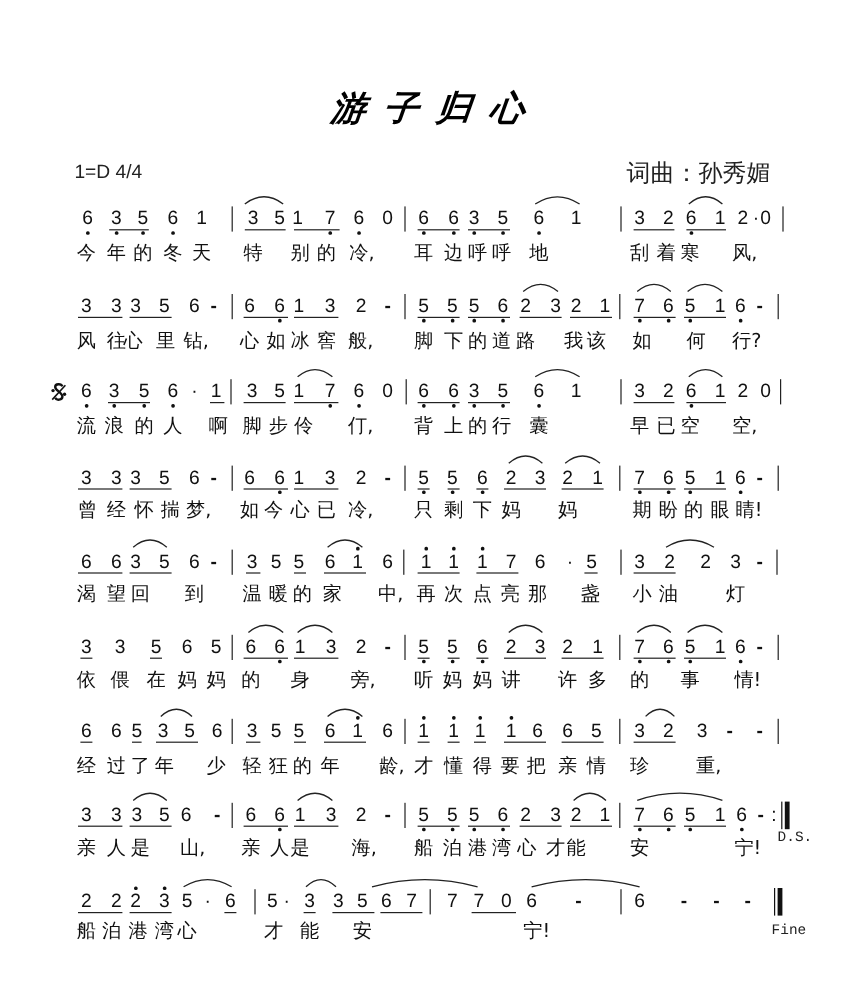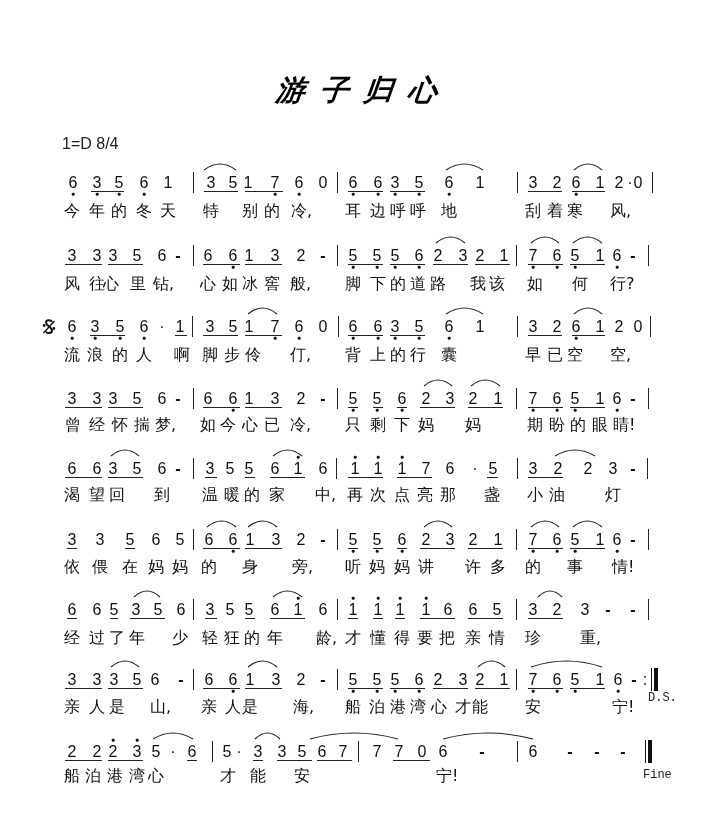--- a/index.html
+++ b/index.html
@@ -37,21 +37,22 @@
   #slur-layer { position: absolute; left: 0; top: 0; pointer-events: none; }
   #slur-layer path { fill: none; stroke: #222; stroke-width: 1.1; }
   .mark-label { position: absolute; font-family: "Liberation Mono", "DejaVu Sans Mono", monospace;
     font-size: 12px; line-height: 1; color: #222; }
 </style>
 </head>
 <body>
 
 <div id="sheet">
   <div id="song-title" class="abs">游子归心</div>
-  <div id="key-time" class="abs">1=D 8/4</div>
+  <div id="key-time" class="abs">1=D 4/4</div>
+  <div id="credits" class="abs">词曲：孙秀媚</div>
 
   <div id="score">
       <div>
         <span class="note" style="left: 73px; top: 183px;">6</span>
         <span class="odot" style="left: 73px; top: 194px;"></span>
         <span class="note" style="left: 97px; top: 183px;">3</span>
         <span class="odot" style="left: 97px; top: 194px;"></span>
         <span class="note" style="left: 119px; top: 183px;">5</span>
         <span class="odot" style="left: 119px; top: 194px;"></span>
         <span class="note" style="left: 144px; top: 183px;">6</span>

